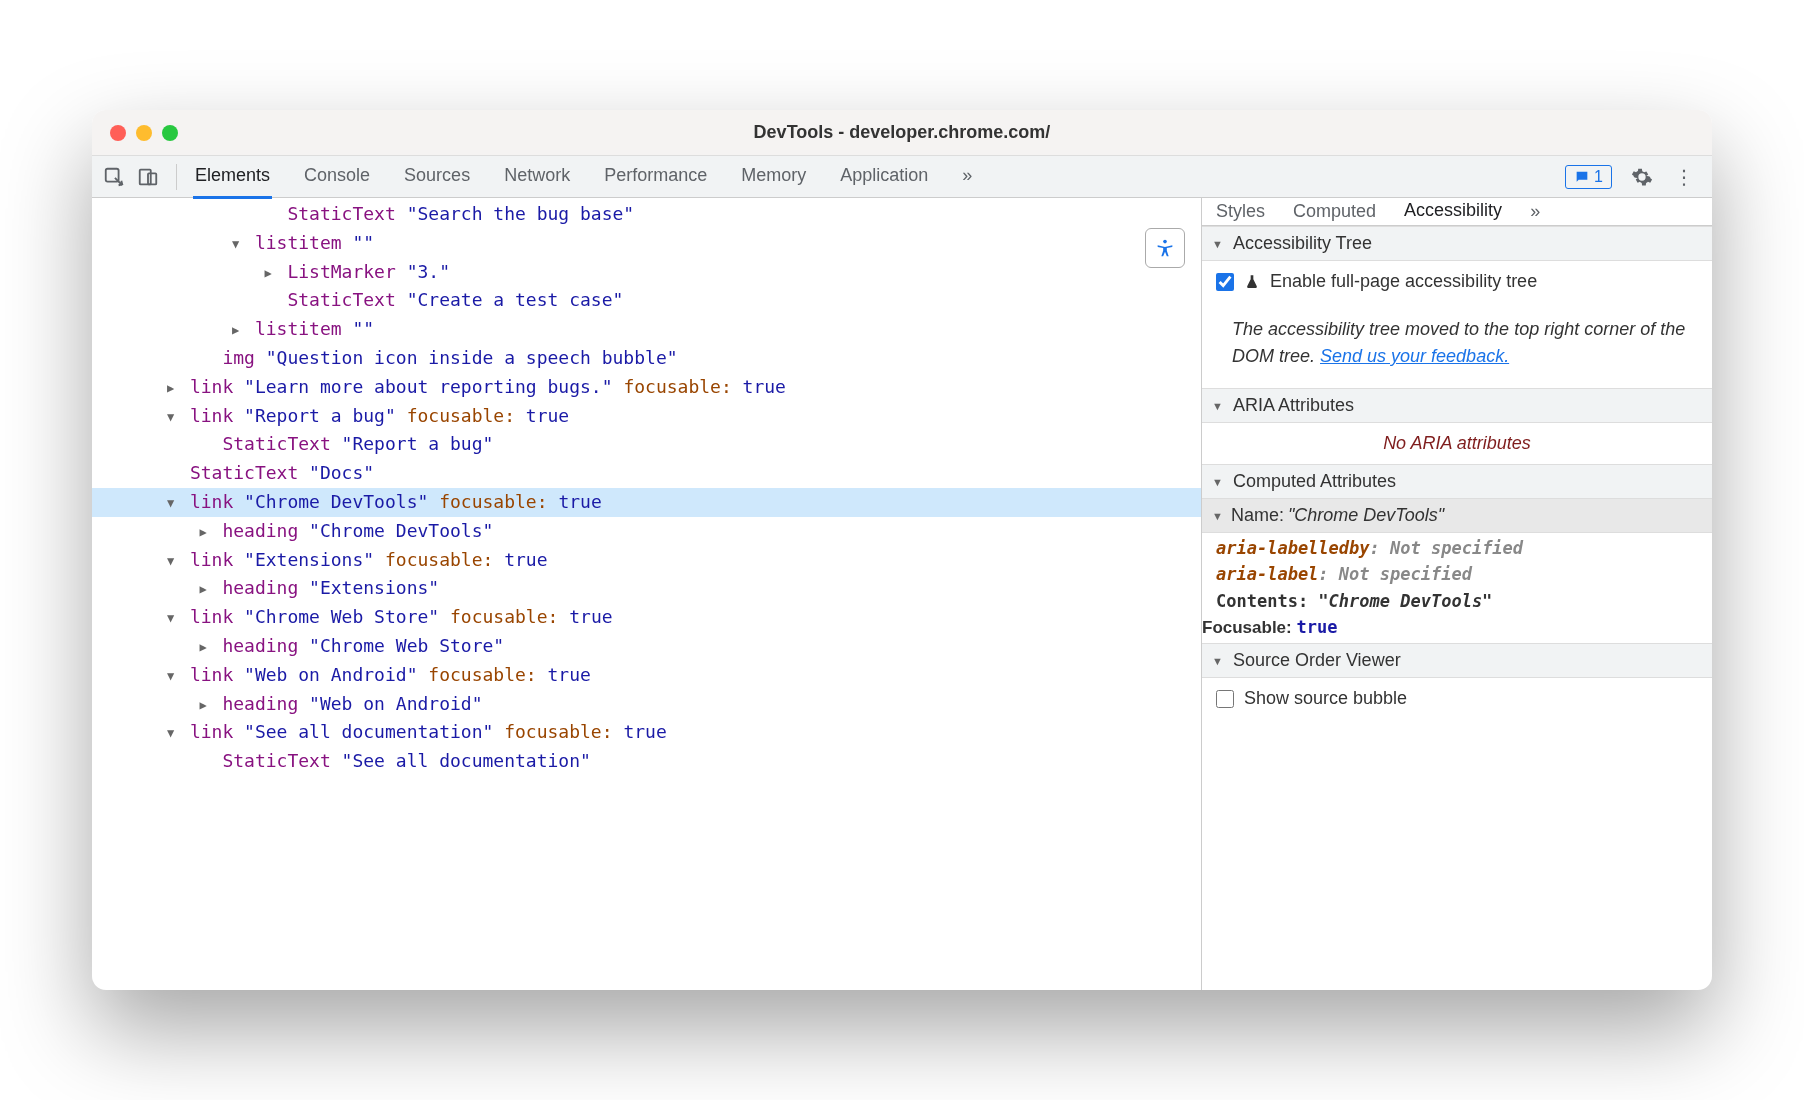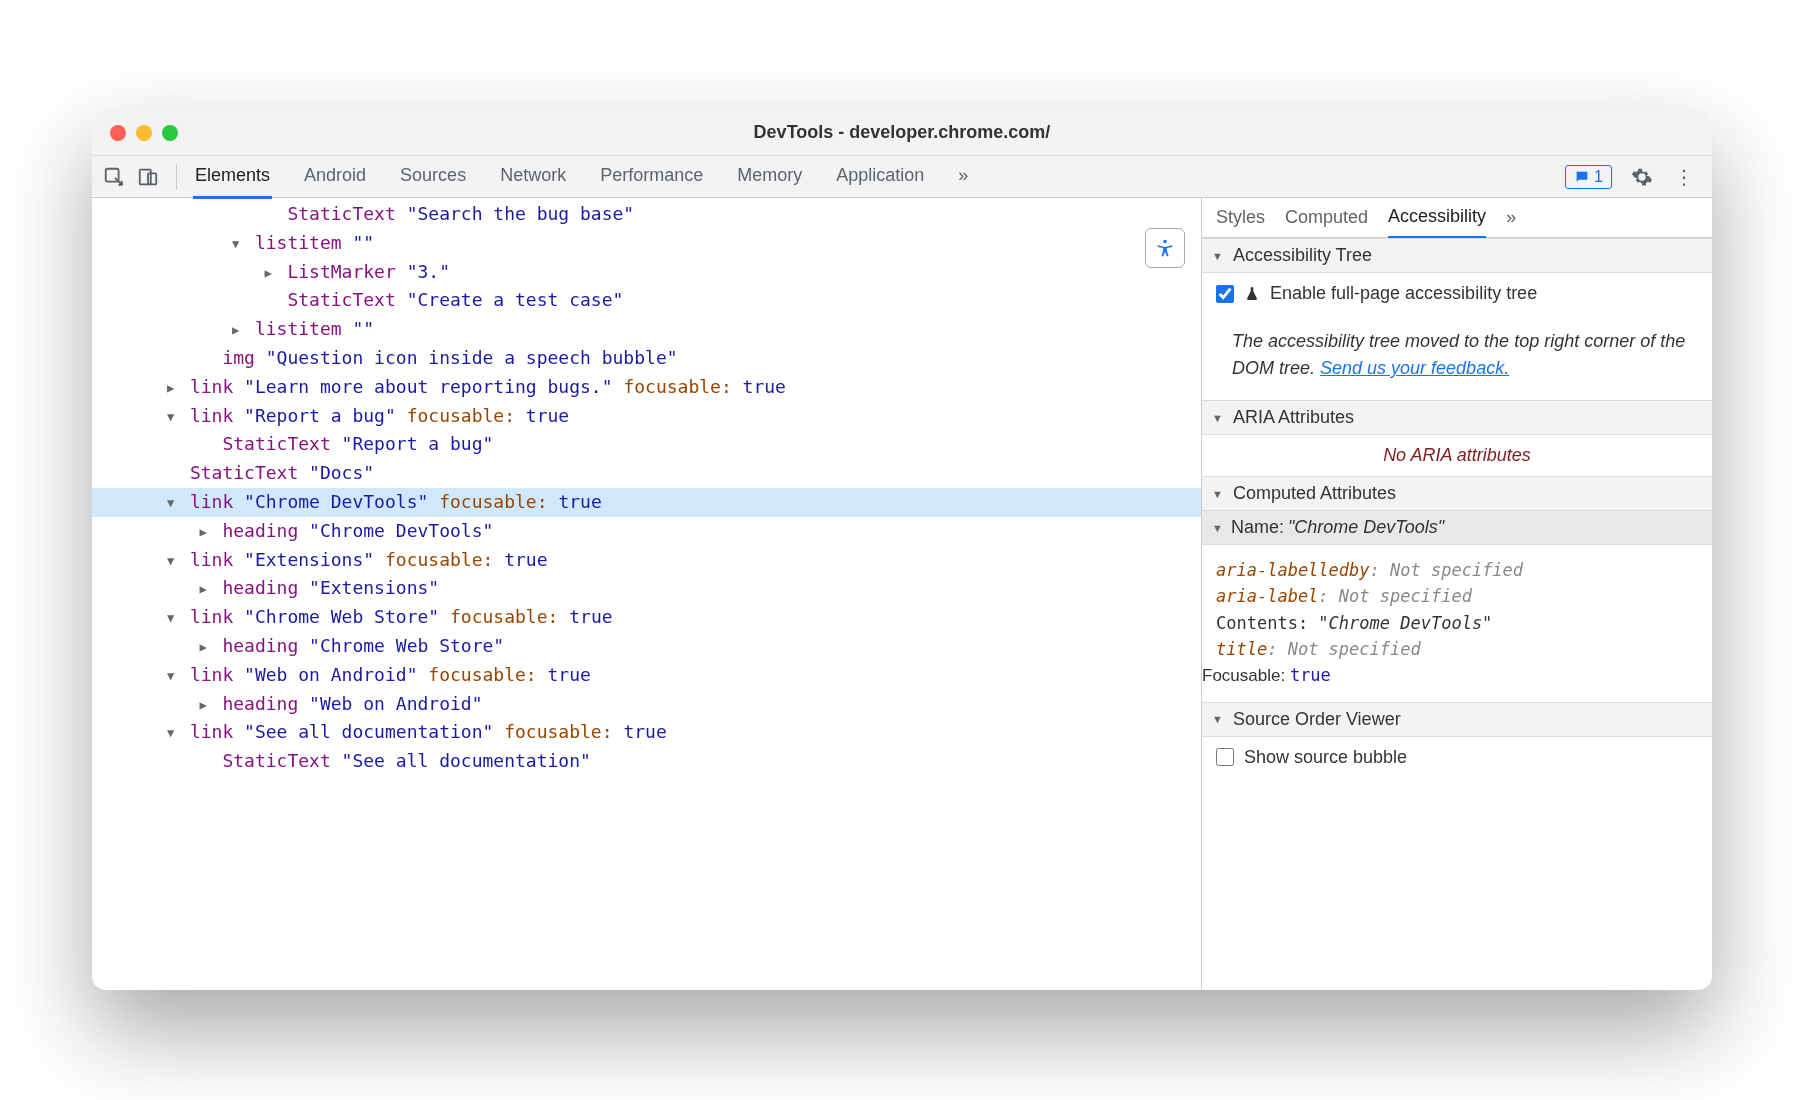--- a/index.html
+++ b/index.html
@@ -74,35 +74,35 @@
 .role { color:#881280; }
 .str { color:#1a1aa6; }
 .prop { color:#994500; }
 .bool { color:#1a1aa6; }
 .a11y-btn {
   position:absolute; top:30px; right:16px;
   width:40px; height:40px; border:1px solid #aaa; border-radius:6px;
   display:flex; align-items:center; justify-content:center;
   background:#fff; color:#1a73e8;
 }
-.right-tabs { height:40px; display:flex; align-items:center; gap:20px; padding:0 14px; border-bottom:1px solid #ccc; color:#5f6368;}
+.right-tabs { height:28px; display:flex; align-items:center; gap:28px; padding:0 14px; border-bottom:1px solid #ccc; color:#5f6368;}
 .rtab { padding:9px 0; }
 .rtab.active { color:#202124; border-bottom:3px solid #1a73e8; }
 .section-header {
   background:#f1f3f4; border-bottom:1px solid #ddd; border-top:1px solid #ddd;
   padding:6px 10px; color:#333; display:flex; align-items:center; gap:6px;
 }
 .section-body { padding:10px 14px; }
 .cb-row { display:flex; align-items:center; gap:10px; }
 input[type=checkbox] { width:18px; height:18px; accent-color:#1a73e8; }
 .info-text { font-style:italic; color:#333; padding:14px 18px 18px 30px; line-height:1.5;}
 .info-text a { color:#1a73e8; text-decoration:underline; }
 .noattr { text-align:center; color:#7f1d1d; font-style:italic; padding:10px 0;}
 .computed-row { background:#e8e8e8; border-bottom:1px solid #ddd; padding:6px 10px; display:flex; align-items:center; gap:4px;}
-.computed-list { padding:12px 14px; font-family: Menlo, Consolas, monospace; font-size:17px; line-height:1.55;}
+.computed-list { padding:2px 14px; font-family: Menlo, Consolas, monospace; font-size:17px; line-height:1.55;font-weight:bold;}
 .dim { color:#888; font-style:italic;}
 .cp-label { color:#994500; font-family: Menlo, Consolas, monospace;}
 .cp-val { color:#333; }
 .link-val { color:#1a1aa6; font-family: Menlo, Consolas, monospace;}
 .italic { font-style: italic; }
 .tri { color:#666; font-size:11px; margin-right:4px;}
 .more-icon { font-size:20px; }
 </style>
 </head>
 <body>
@@ -128,21 +128,21 @@
       <div class="tool-icon">
         <svg width="22" height="22" viewBox="0 0 24 24" fill="none" stroke="currentColor" stroke-width="2">
           <rect x="3" y="4" width="12" height="16" rx="1"></rect>
             <rect x="12" y="8" width="9" height="12" rx="1"></rect>
         </svg>
       </div>
     </div>
     <div class="divider"></div>
     <div class="tabs" id="main-tabs">
         <div class="tab active">Elements</div>
-        <div class="tab">Android</div>
+        <div class="tab">Console</div>
         <div class="tab">Sources</div>
         <div class="tab">Network</div>
         <div class="tab">Performance</div>
         <div class="tab">Memory</div>
         <div class="tab">Application</div>
         <div class="tab">»</div>
       </div>
     <div class="toolbar-right">
       <div class="badge-btn">
         <svg width="16" height="16" viewBox="0 0 24 24" fill="#1a73e8">
@@ -228,21 +228,20 @@
       </div>
       <div class="computed-row">
         <span class="tri">▼</span>
         <span>Name: </span>
         <span class="italic">"Chrome DevTools"</span>
       </div>
       <div class="computed-list">
         <div><span class="cp-label dim">aria-labelledby</span><span class="dim">: </span><span class="dim">Not specified</span></div>
         <div><span class="cp-label dim">aria-label</span><span class="dim">: </span><span class="dim">Not specified</span></div>
         <div><span class="cp-val">Contents: </span><span class="italic">"Chrome DevTools"</span></div>
-        <div><span class="cp-label dim">title</span><span class="dim">: </span><span class="dim">Not specified</span></div>
         <div style="margin-left:-14px; font-family:-apple-system,sans-serif;"><span>Focusable: </span><span class="link-val">true</span></div>
       </div>
 
       <div class="section-header">
         <span class="tri">▼</span>
         <span>Source Order Viewer</span>
       </div>
       <div class="section-body">
         <label class="cb-row">
           <input type="checkbox" style="">

